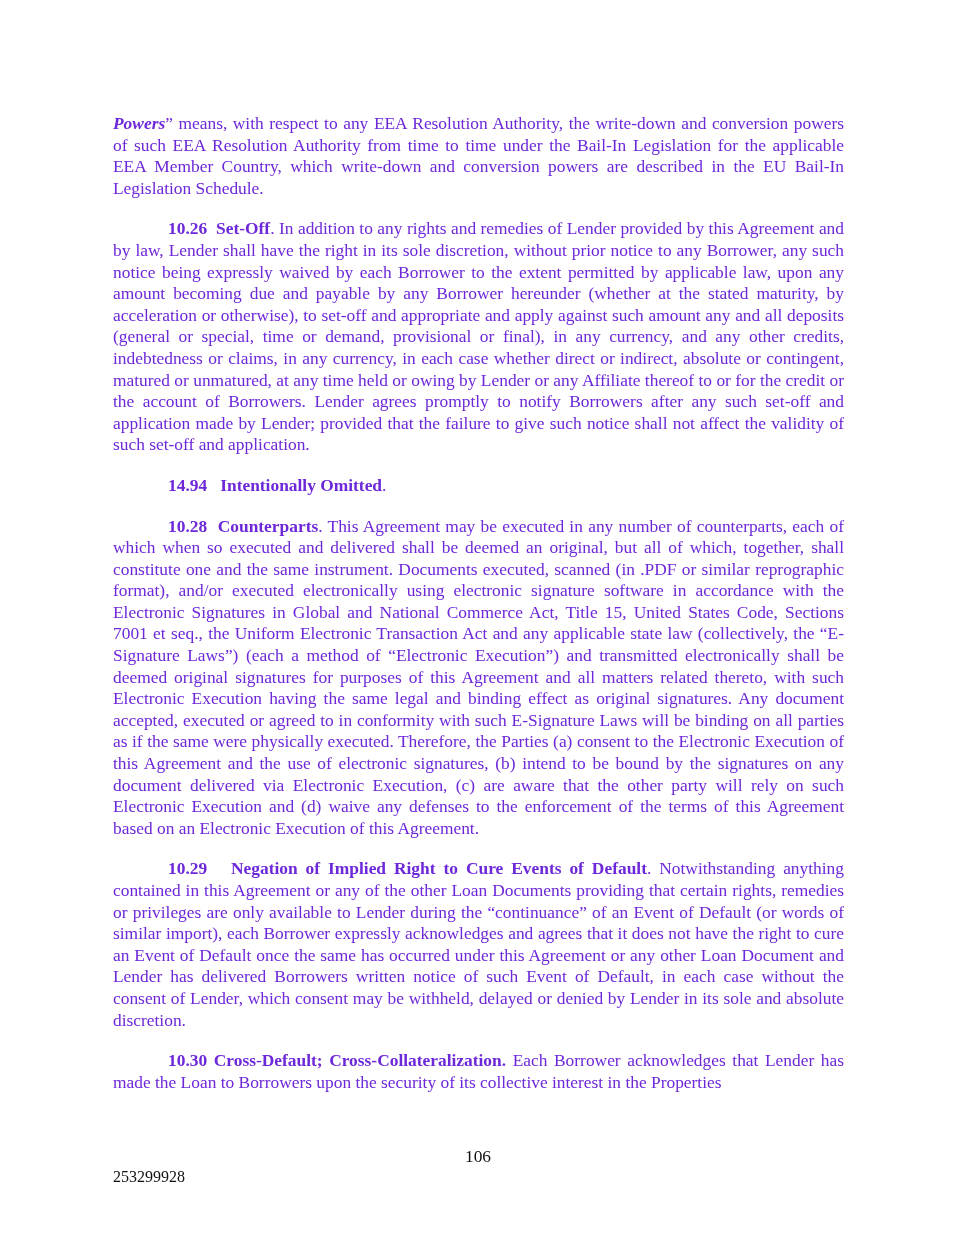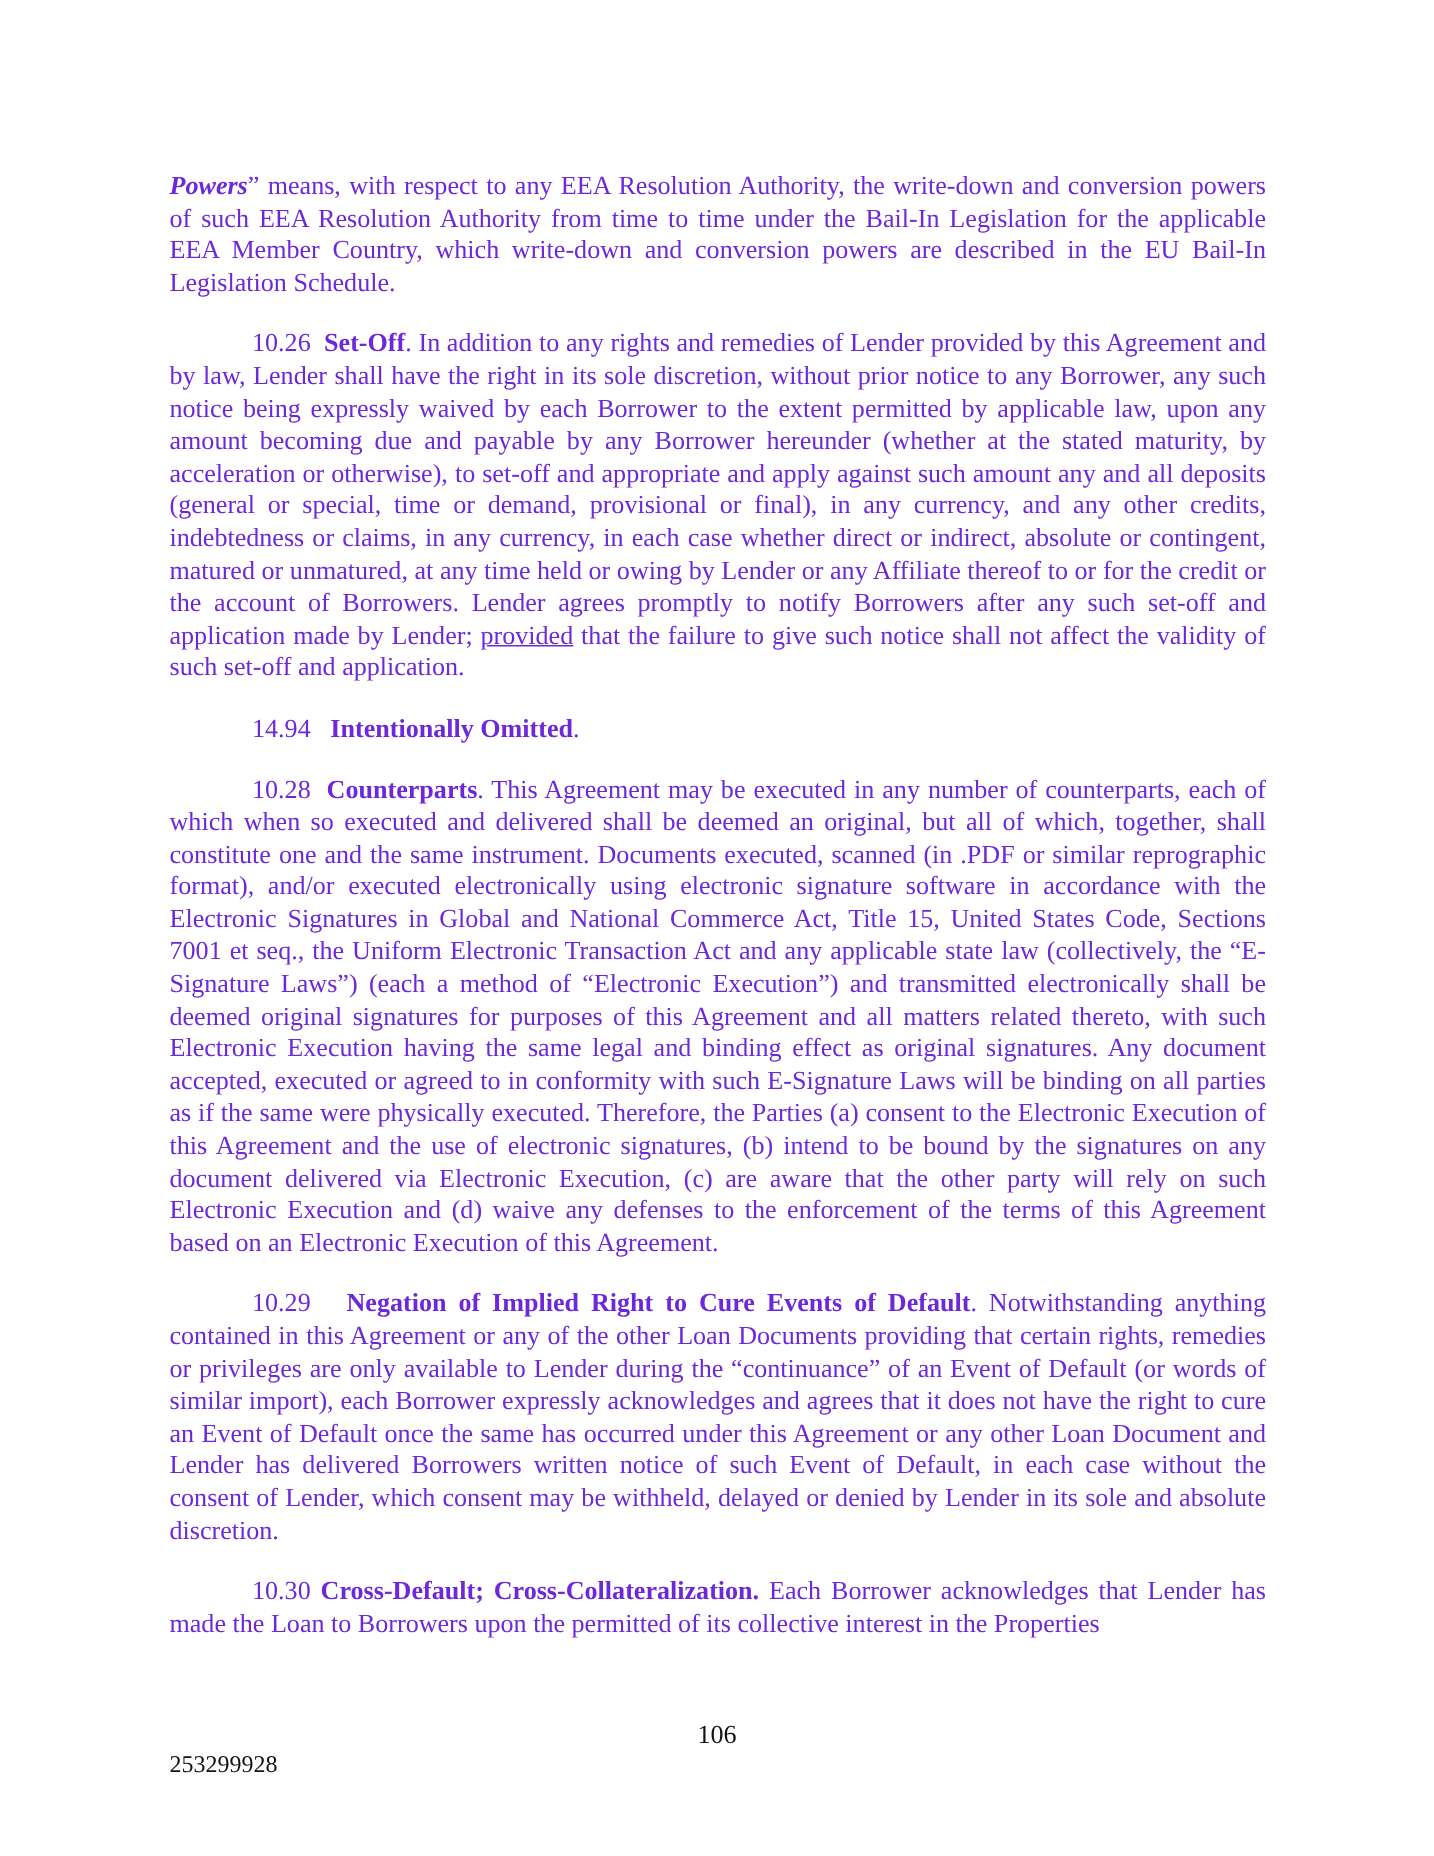--- a/index.html
+++ b/index.html
@@ -4,23 +4,23 @@
 <style>
   html, body { margin: 0; padding: 0; background: #ffffff; }
   body { width: 956px; height: 1237px; position: relative; overflow: hidden; }
   .page {
     position: absolute; left: 113px; top: 113px; width: 731px;
     font-family: "Liberation Serif", serif; font-size: 17.4px; line-height: 21.6px;
     color: #6d28d9; text-align: justify;
   }
   .para { margin: 0 0 19px 0; }
   .para.indent { text-indent: 55px; }
-  .num { font-weight: normal; }
+  .num { font-weight: bold; }
   .heading { font-weight: bold; }
-  .u { text-decoration: underline; }
+  .u { }
   .term { font-weight: bold; font-style: italic; }
   .page-num {
     position: absolute; top: 1146px; left: 0; width: 956px; text-align: center;
     font-family: "Liberation Serif", serif; font-size: 17.4px; color: #111;
   }
   .doc-id {
     position: absolute; top: 1168px; left: 113px;
     font-family: "Liberation Serif", serif; font-size: 16px; color: #111;
   }
 </style>
@@ -31,17 +31,17 @@
   <p class="para"><span class="term">Powers</span><span>” means, with respect to any EEA Resolution Authority, the write-down and conversion powers of such EEA Resolution Authority from time to time under the Bail-In Legislation for the applicable EEA Member Country, which write-down and conversion powers are described in the EU Bail-In Legislation Schedule.</span></p>
 
   <p class="para indent"><span class="num">10.26</span>&nbsp; <span class="heading">Set-Off</span><span>.</span><span> In addition to any rights and remedies of Lender provided by this Agreement and by law, Lender shall have the right in its sole discretion, without prior notice to any Borrower, any such notice being expressly waived by each Borrower to the extent permitted by applicable law, upon any amount becoming due and payable by any Borrower hereunder (whether at the stated maturity, by acceleration or otherwise), to set-off and appropriate and apply against such amount any and all deposits (general or special, time or demand, provisional or final), in any currency, and any other credits, indebtedness or claims, in any currency, in each case whether direct or indirect, absolute or contingent, matured or unmatured, at any time held or owing by Lender or any Affiliate thereof to or for the credit or the account of Borrowers.  Lender agrees promptly to notify Borrowers after any such set-off and application made by Lender; </span><span class="u">provided</span><span> that the failure to give such notice shall not affect the validity of such set-off and application.</span></p>
 
   <p class="para indent"><span class="num">14.94</span>&nbsp;&nbsp; <span class="heading">Intentionally Omitted</span><span>.</span></p>
 
   <p class="para indent"><span class="num">10.28</span>&nbsp; <span class="heading">Counterparts</span><span>.</span><span>  This Agreement may be executed in any number of counterparts, each of which when so executed and delivered shall be deemed an original, but all of which, together, shall constitute one and the same instrument.  Documents executed, scanned (in .PDF or similar reprographic format), and/or executed electronically using electronic signature software in accordance with the Electronic Signatures in Global and National Commerce Act, Title 15, United States Code, Sections 7001 et seq., the Uniform Electronic Transaction Act and any applicable state law (collectively, the “E-Signature Laws”) (each a method of “Electronic Execution”) and transmitted electronically shall be deemed original signatures for purposes of this Agreement and all matters related thereto, with such Electronic Execution having the same legal and binding effect as original signatures.  Any document accepted, executed or agreed to in conformity with such E-Signature Laws will be binding on all parties as if the same were physically executed.  Therefore, the Parties (a) consent to the Electronic Execution of this Agreement and the use of electronic signatures, (b) intend to be bound by the signatures on any document delivered via Electronic Execution, (c) are aware that the other party will rely on such Electronic Execution and (d) waive any defenses to the enforcement of the terms of this Agreement based on an Electronic Execution of this Agreement.</span></p>
 
   <p class="para indent"><span class="num">10.29</span>&nbsp;&nbsp; <span class="heading">Negation of Implied Right to Cure Events of Default</span><span>.</span><span>  Notwithstanding anything contained in this Agreement or any of the other Loan Documents providing that certain rights, remedies or privileges are only available to Lender during the “continuance” of an Event of Default (or words of similar import), each Borrower expressly acknowledges and agrees that it does not have the right to cure an Event of Default once the same has occurred under this Agreement or any other Loan Document and Lender has delivered Borrowers written notice of such Event of Default, in each case without the consent of Lender, which consent may be withheld, delayed or denied by Lender in its sole and absolute discretion.</span></p>
 
-  <p class="para indent"><span class="num">10.30</span> <span class="heading">Cross-Default; Cross-Collateralization.</span><span></span><span> Each Borrower acknowledges that Lender has made the Loan to Borrowers upon the permitted of its collective interest in the Properties</span></p>
+  <p class="para indent"><span class="num">10.30</span> <span class="heading">Cross-Default; Cross-Collateralization.</span><span></span><span> Each Borrower acknowledges that Lender has made the Loan to Borrowers upon the security of its collective interest in the Properties</span></p>
 </div>
 
 <div class="page-num">106</div>
 <div class="doc-id">253299928</div>
 
 </body></html>

